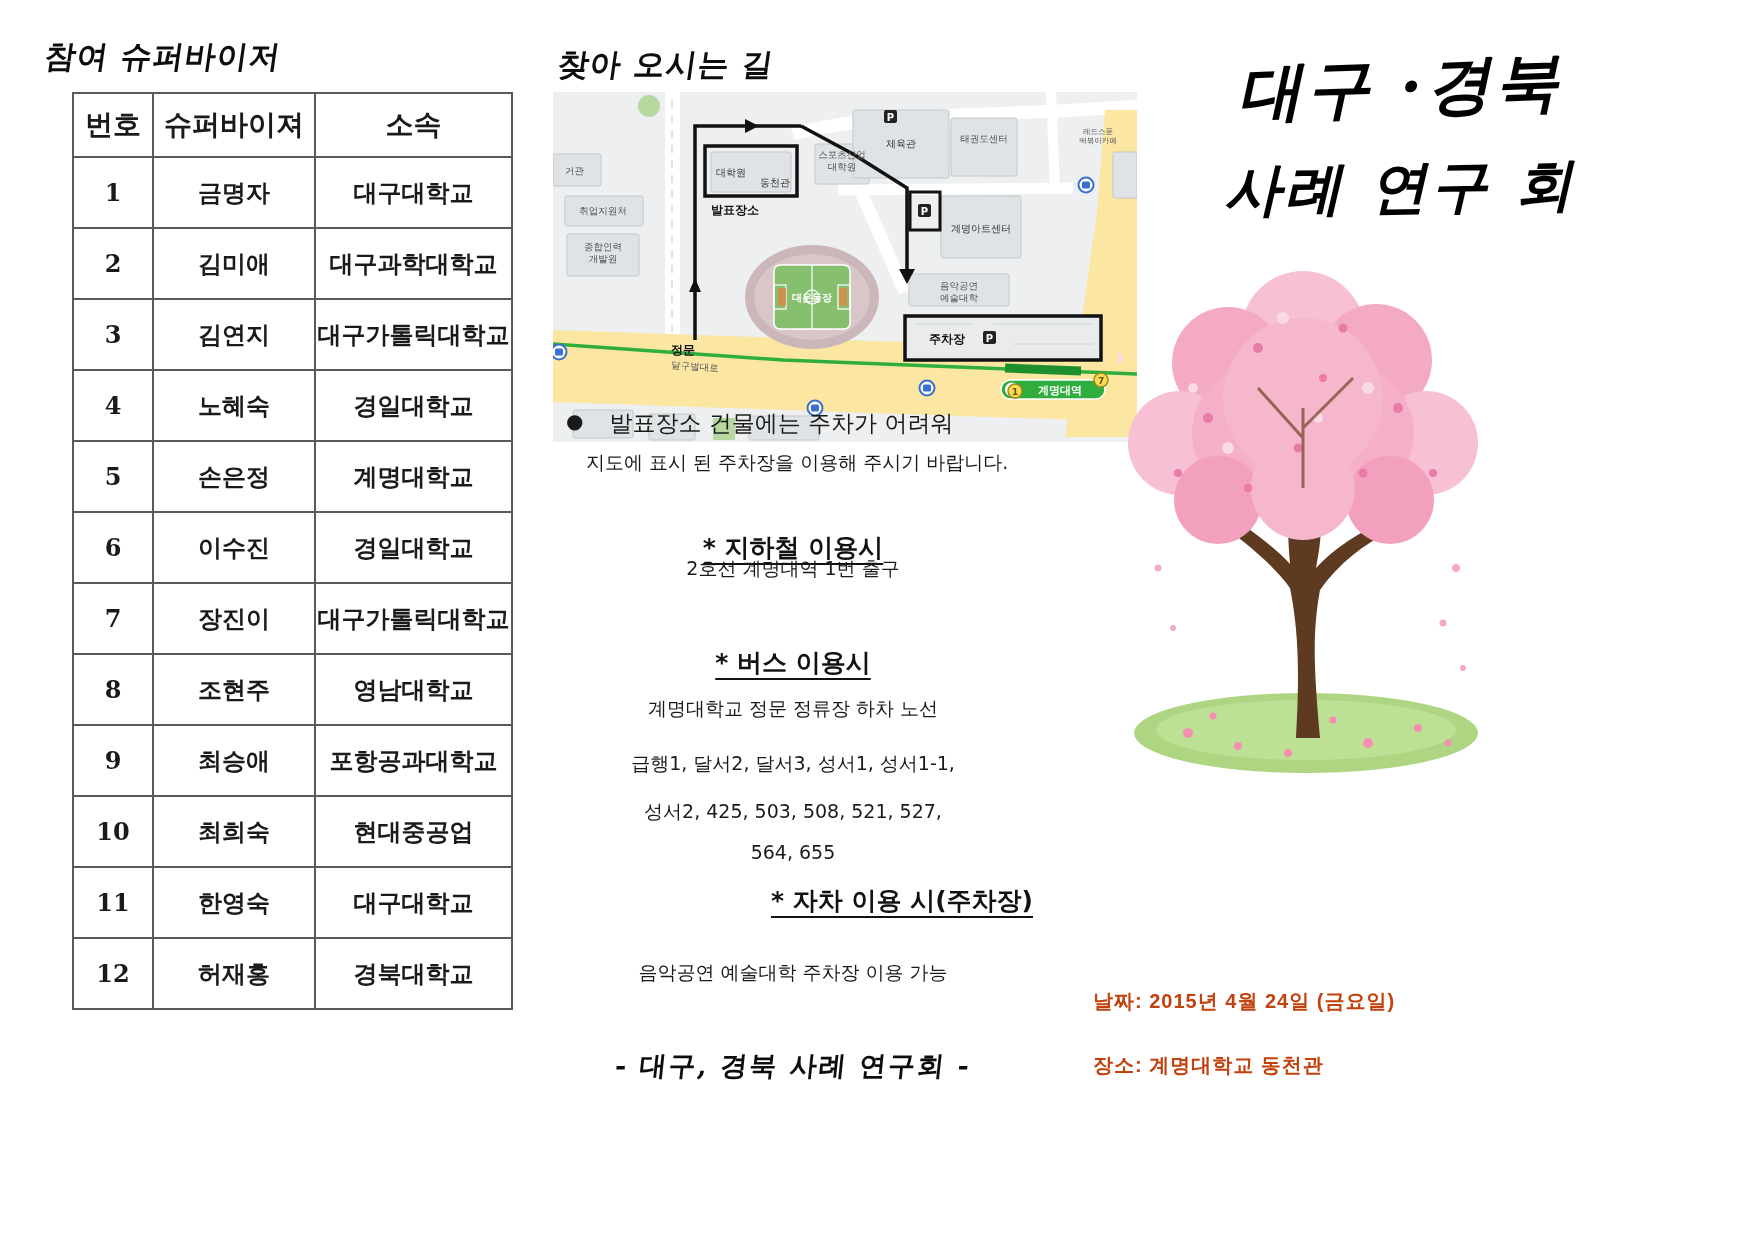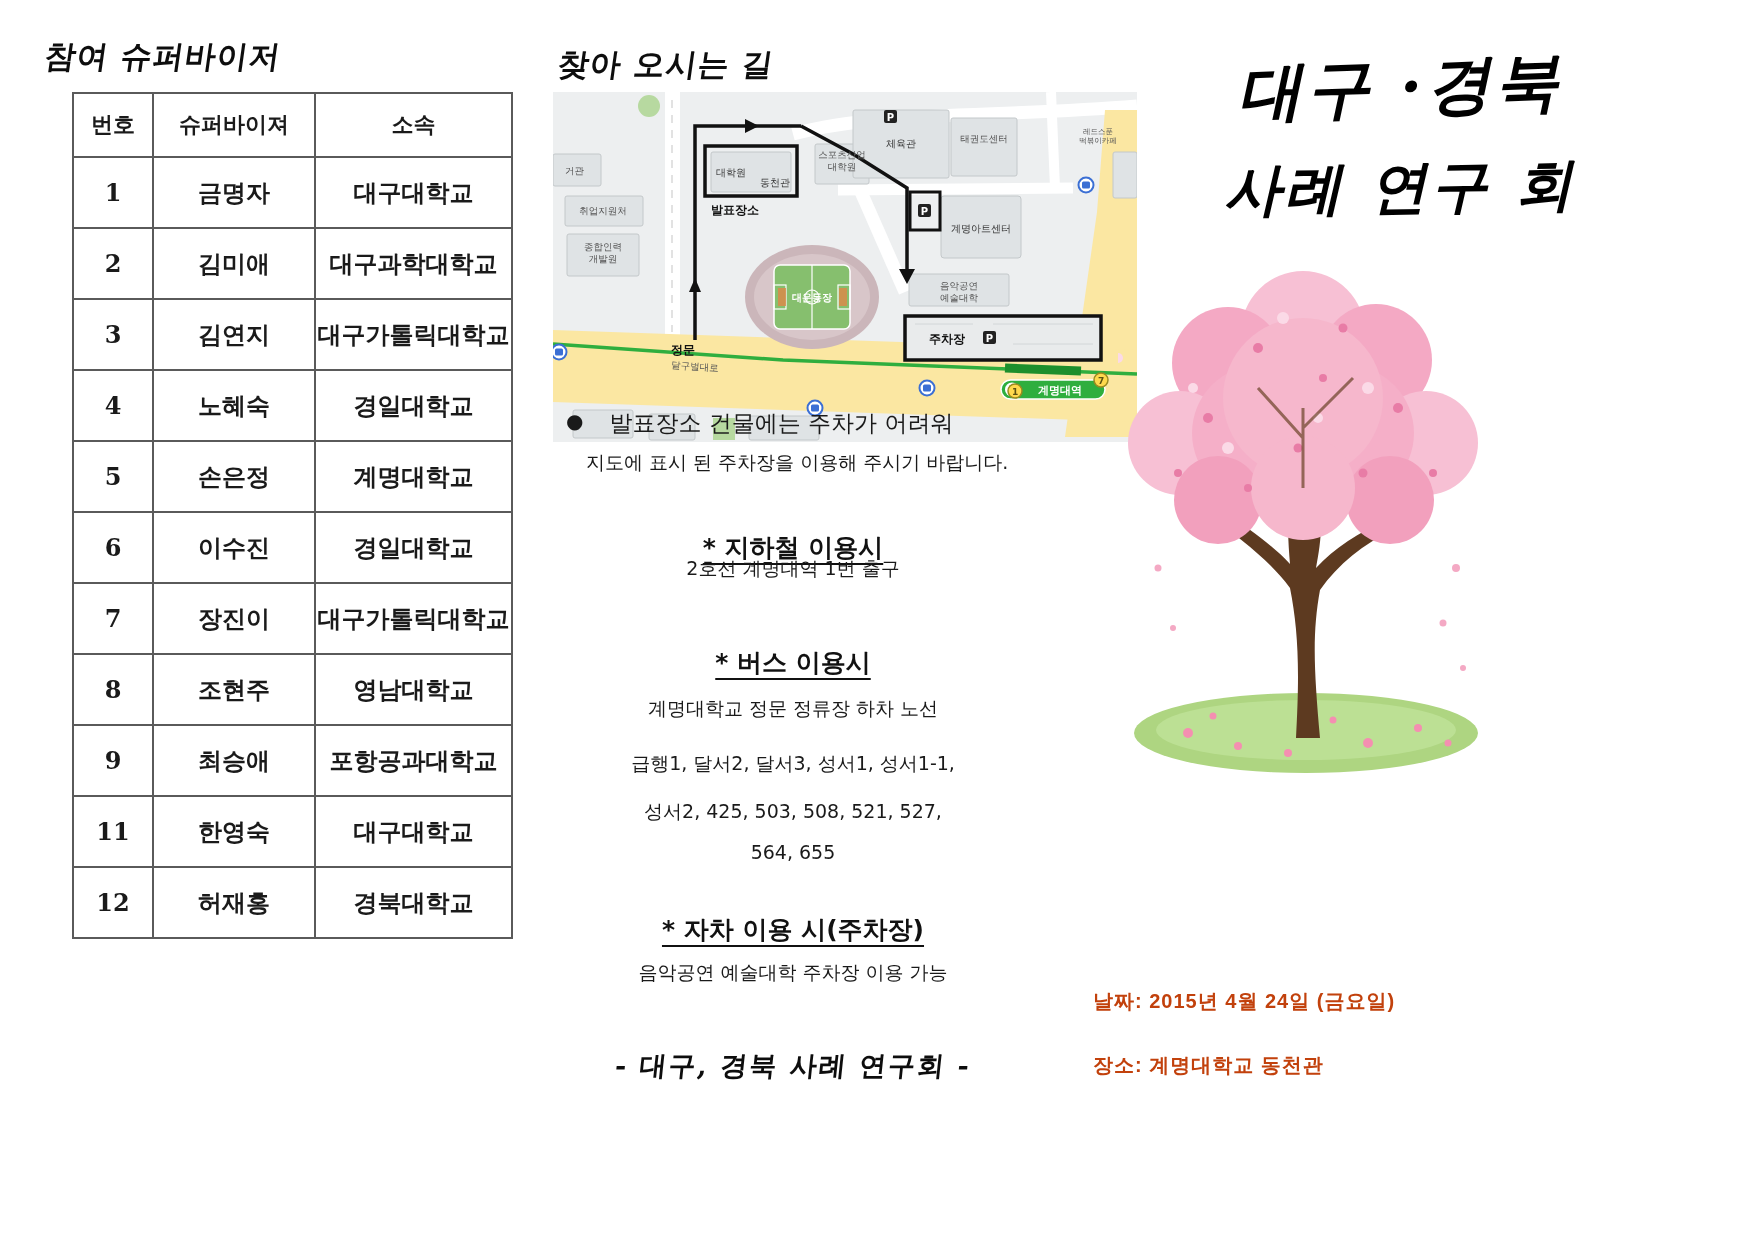--- a/index.html
+++ b/index.html
@@ -24,21 +24,21 @@
 
   
   table.sup{
     border-collapse:collapse;table-layout:fixed;
     width:433px;font-family:"DejaVu Serif",serif;
   }
   table.sup th, table.sup td{
     border:2px solid #5a5a5a;text-align:center;vertical-align:middle;
     font-size:24px;font-weight:600;color:#1a1a1a;padding:0;
   }
-  table.sup th{height:62px;font-size:22px;font-weight:600;}
+  table.sup th{height:62px;font-size:28px;font-weight:600;}
   table.sup td{height:69px;}
   .col-no{width:78px;}
   .col-name{width:160px;}
   .col-org{width:195px;}
 
   
   .mid-center{left:553px;width:480px;text-align:center;}
   .body-text{font-size:19px;color:#1a1a1a;letter-spacing:0px;}
   .section-head{
     font-size:25px;font-weight:800;color:#111;
@@ -117,20 +117,25 @@
         </tr>
         <tr>
           <td>8</td>
           <td>조현주</td>
           <td>영남대학교</td>
         </tr>
         <tr>
           <td>9</td>
           <td>최승애</td>
           <td>포항공과대학교</td>
+        </tr>
+        <tr>
+          <td>10</td>
+          <td>최희숙</td>
+          <td>현대중공업</td>
         </tr>
         <tr>
           <td>11</td>
           <td>한영숙</td>
           <td>대구대학교</td>
         </tr>
         <tr>
           <td>12</td>
           <td>허재홍</td>
           <td>경북대학교</td>
@@ -287,21 +292,21 @@
 
   <div class="abs mid-center section-head" style="top:503px;margin-top:28px;">* 지하철 이용시</div>
   <div class="abs mid-center body-text" style="top:556px;">2호선 계명대역 1번 출구</div>
 
   <div class="abs mid-center section-head" style="top:646px;">* 버스 이용시</div>
   <div class="abs mid-center body-text" style="top:696px;">계명대학교 정문 정류장 하차 노선</div>
   <div class="abs mid-center body-text" style="top:751px;">급행1, 달서2, 달서3, 성서1, 성서1-1,</div>
   <div class="abs mid-center body-text" style="top:799px;">성서2, 425, 503, 508, 521, 527,</div>
   <div class="abs mid-center body-text" style="top:841px;">564, 655</div>
 
-  <div class="abs mid-center section-head" style="top:913px;">* 자차 이용 시(주차장)</div>
+  <div class="abs mid-center section-head" style="top:884px;text-align:right;">* 자차 이용 시(주차장)</div>
   <div class="abs mid-center body-text" style="top:960px;">음악공연 예술대학 주차장 이용 가능</div>
 
   <div class="abs mid-center footer-deco" style="top:1048px;">- 대구, 경북 사례 연구회 -</div>
 
   <div class="abs brush" style="left:1100px;top:44px;width:600px;text-align:center;font-size:64px;transform:rotate(-2deg);">대구 ·경북</div>
   <div class="abs brush" style="left:1100px;top:150px;width:600px;text-align:center;font-size:57px;transform:rotate(-1deg);">사례 연구 회</div>
 
   <svg class="abs" style="left:1118px;top:238px;" width="375" height="550" viewBox="0 0 375 550">
 
     <ellipse cx="188" cy="495" rx="172" ry="40" fill="#aed581"></ellipse>

